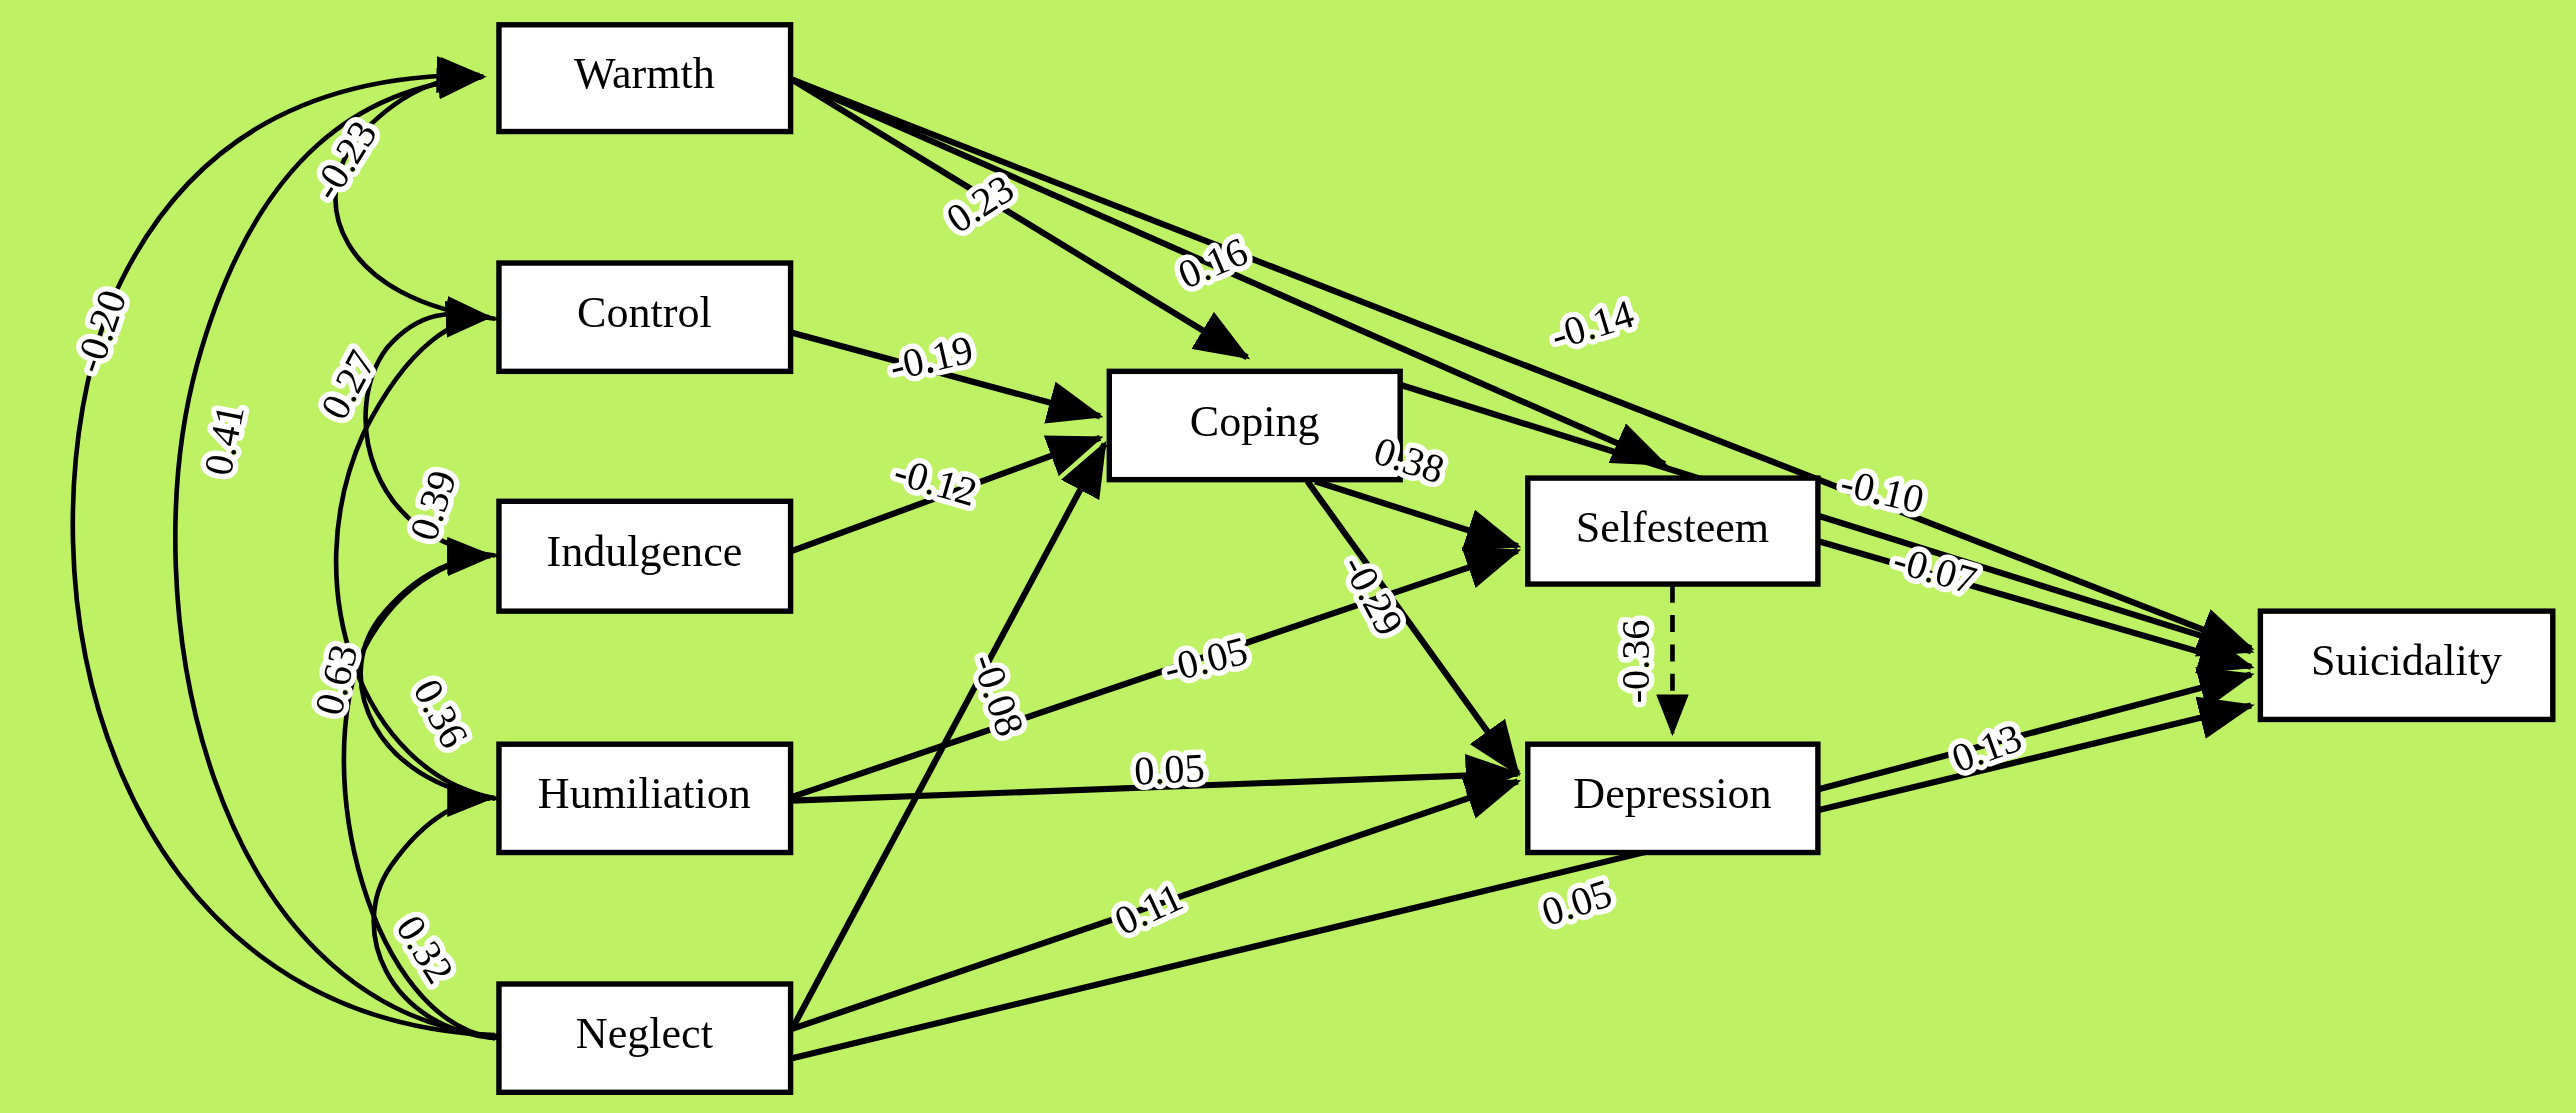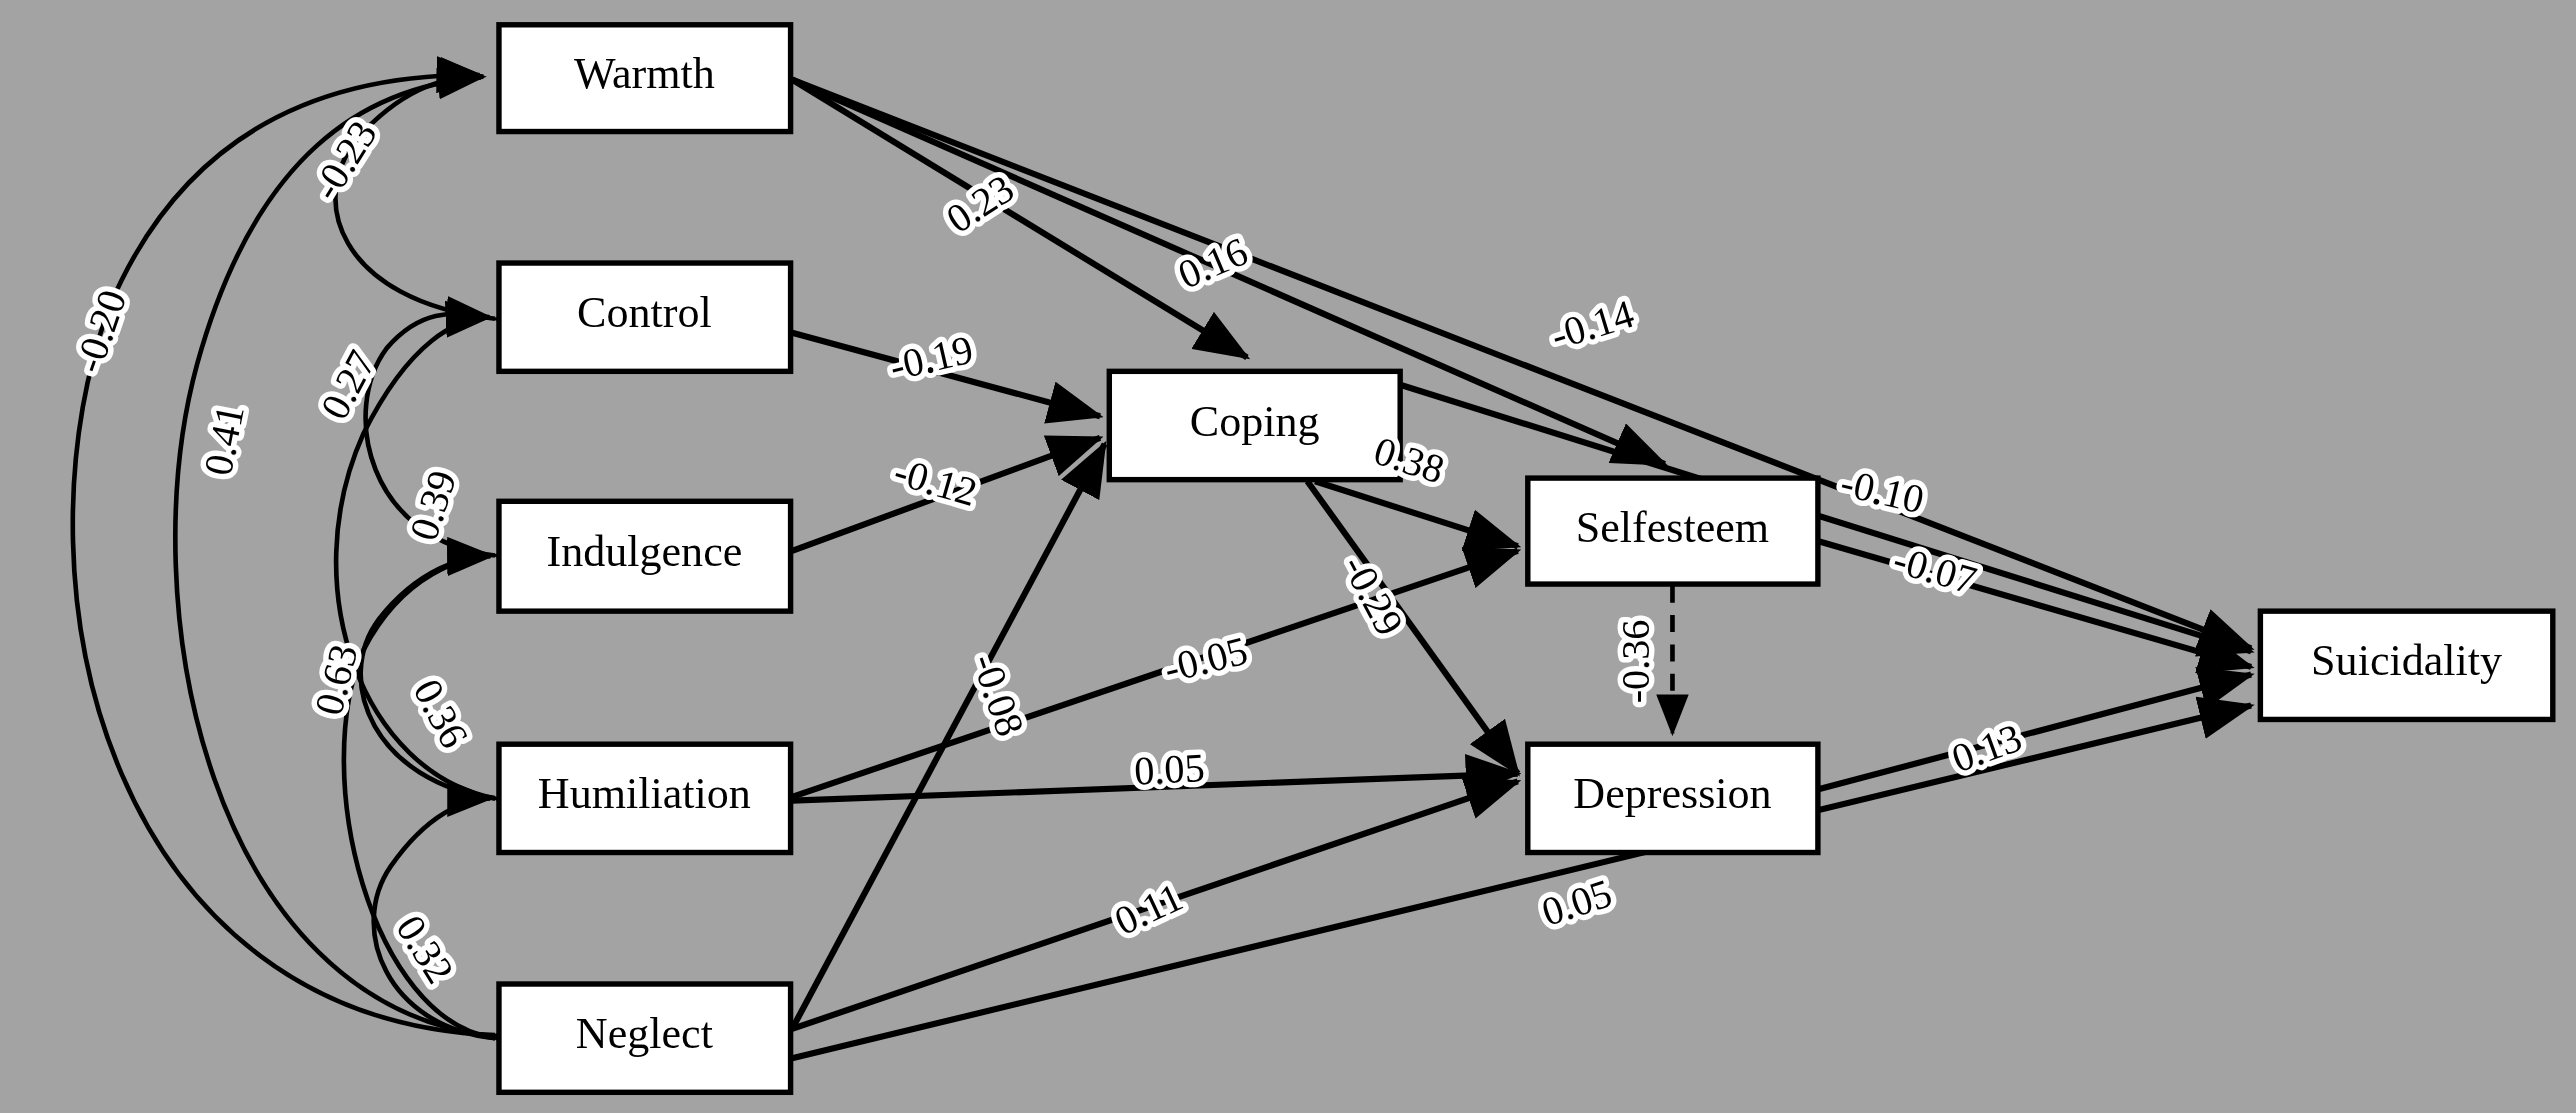--- a/index.html
+++ b/index.html
@@ -7,21 +7,21 @@
     padding: 0;
     background: #ffffff;
   }
   body {
     font-family: "Liberation Serif", "DejaVu Serif", serif;
   }
   #diagram-root {
     position: relative;
     width: 2576px;
     height: 1114px;
-    background: #a3a3a3;
+    background: #bef264;
     overflow: hidden;
   }
   svg#path-diagram {
     display: block;
     width: 2576px;
     height: 1114px;
   }
   .node-box {
     fill: #ffffff;
     stroke: #000000;

